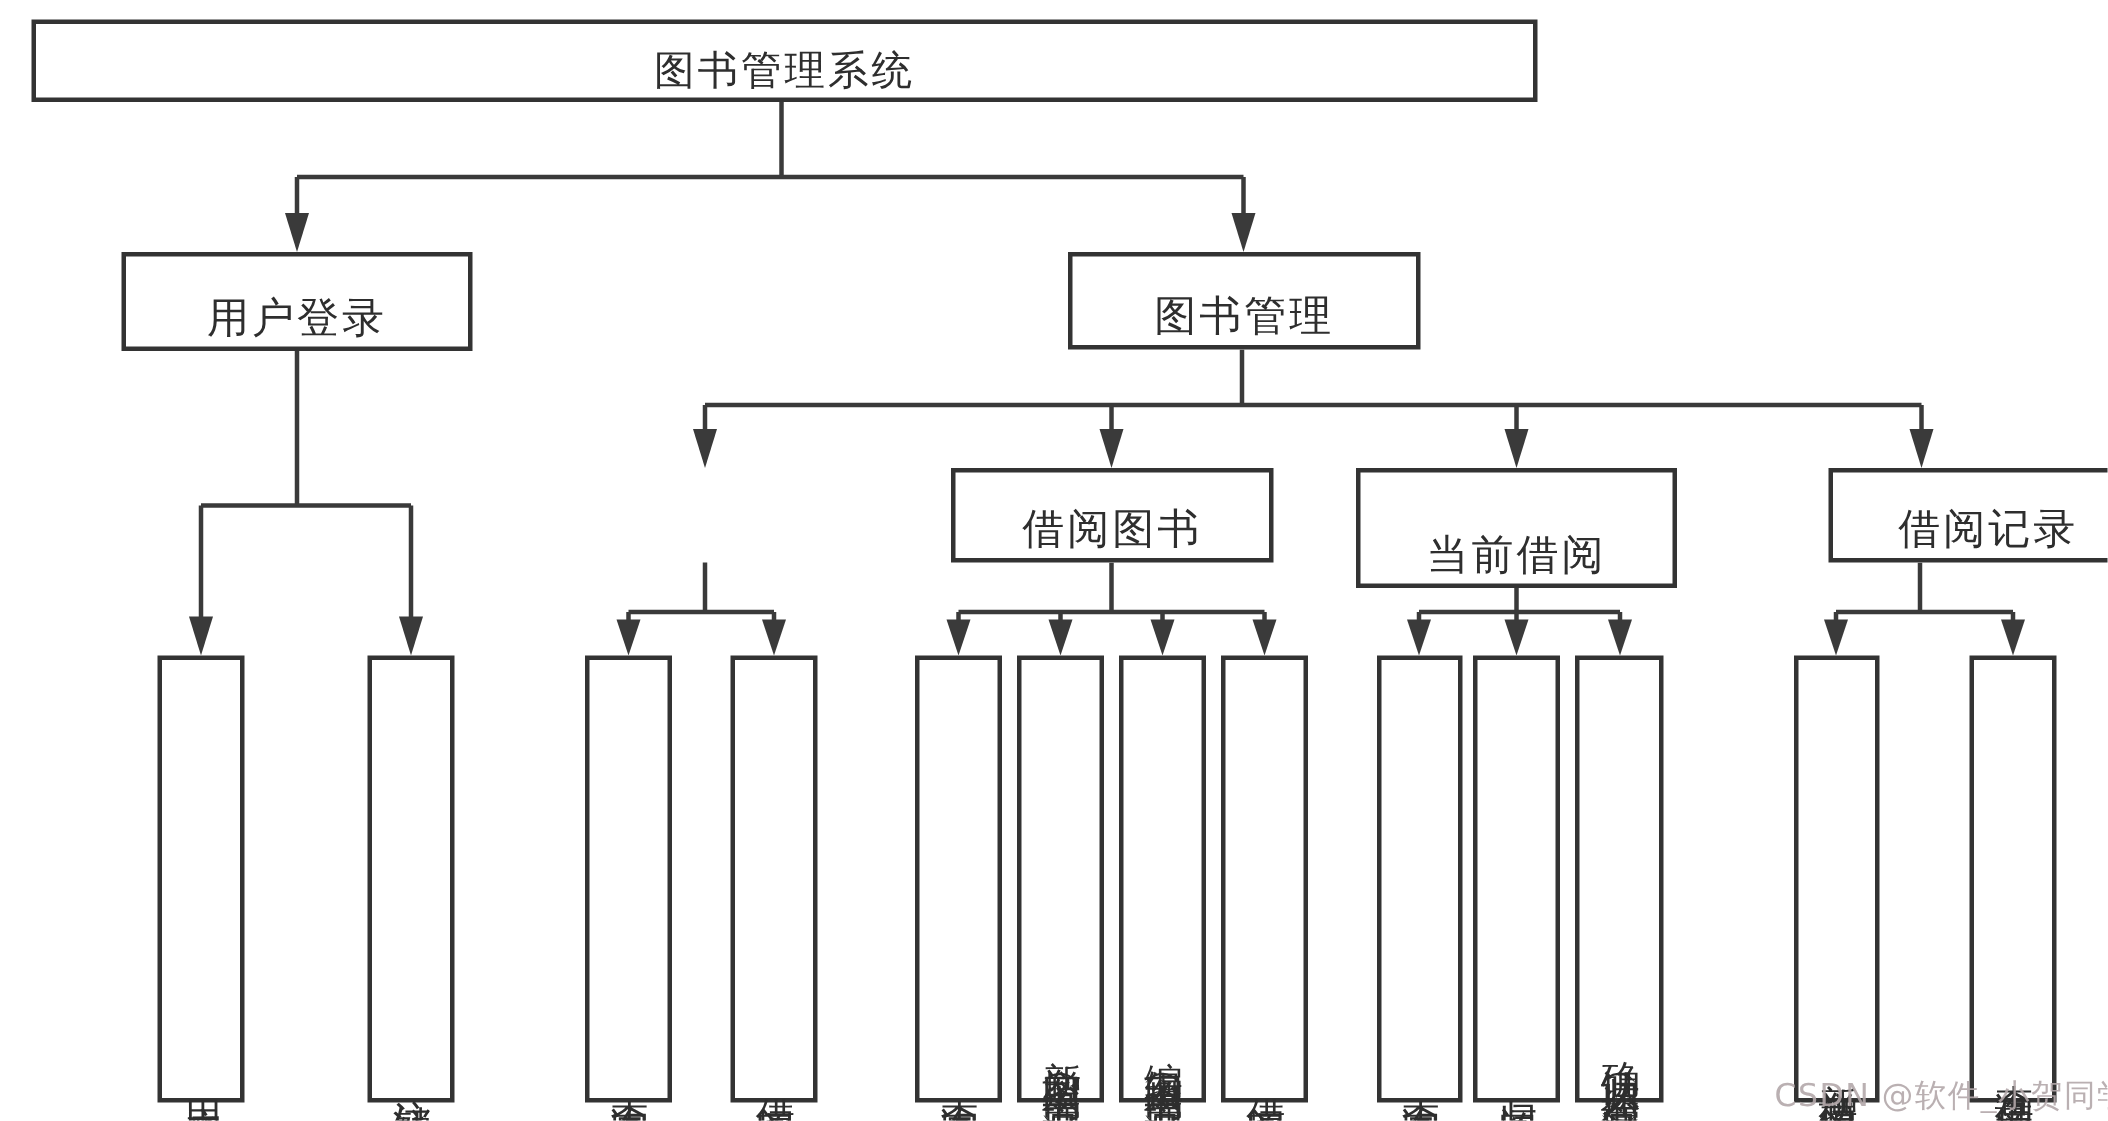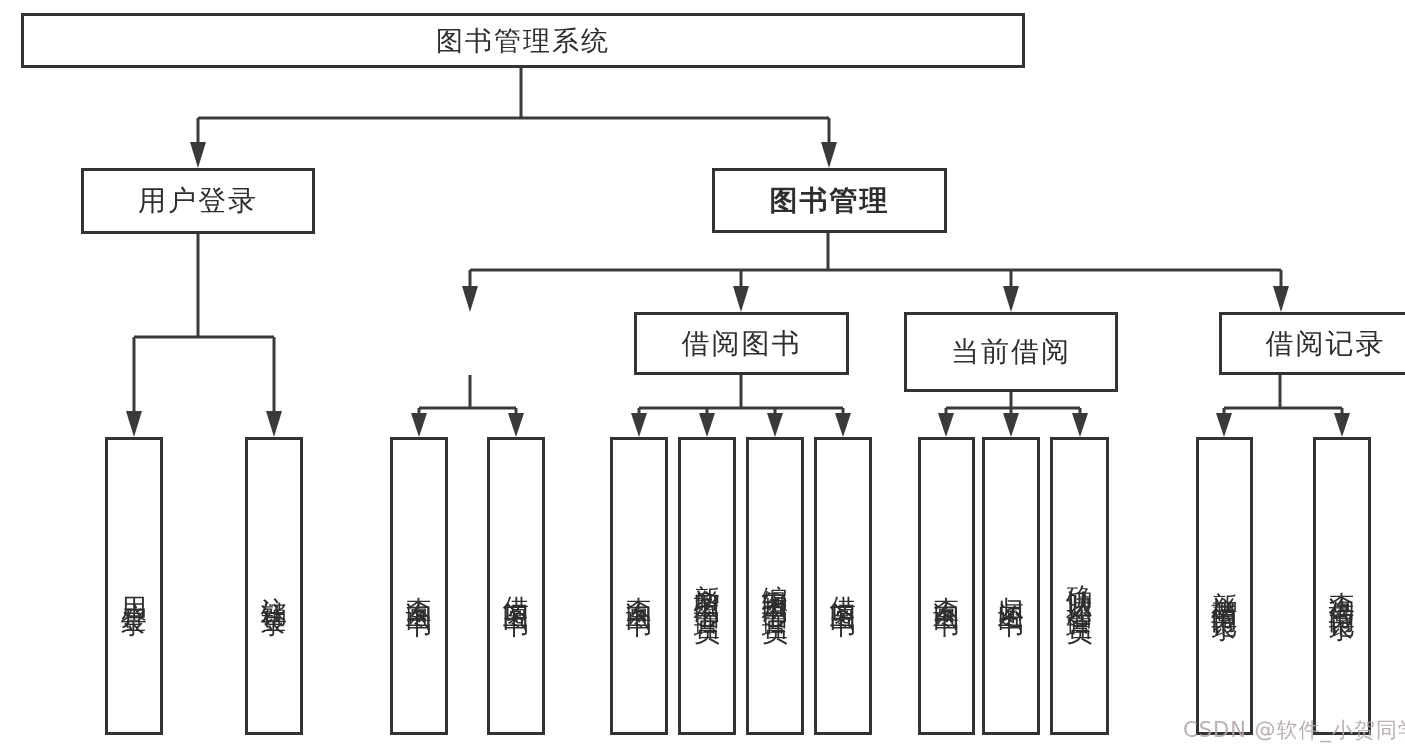--- a/index.html
+++ b/index.html
@@ -11,21 +11,21 @@
   }
   .canvas { position: absolute; inset: 0; }
   svg.connectors { position: absolute; left: 0; top: 0; z-index: 1; }
   svg.connectors path, svg.connectors line {
     stroke: #3a3a3a; stroke-width: 3; fill: none;
   }
   svg.connectors polygon { fill: #3a3a3a; stroke: none; }
   .node {
     position: absolute; box-sizing: border-box;
     background: #ffffff; border: 3px solid #333333;
-    display: flex; align-items: center; justify-content: center;
+    display: flex; align-items: flex-end; justify-content: center;
     z-index: 2;
   }
   .node-h { font-size: 28px; letter-spacing: 2px; }
   .node-h.root { font-size: 27px; }
   .node-v span.vtext {
     writing-mode: vertical-rl; text-orientation: mixed;
     font-size: 26px; letter-spacing: 5px; line-height: 1.1;
     white-space: nowrap;
   }
   .watermark {
@@ -101,21 +101,21 @@
       <polygon points="1334,413 1350,413 1342,437"></polygon>
   </svg>
 
   <div class="node node-h root" style="left:21px; top:13px; width:1004px; height:55px;">
     <span>图书管理系统</span>
   </div>
 
   <div class="node node-h" style="left:81px; top:168px; width:234px; height:66px;">
     <span>用户登录</span>
   </div>
-  <div class="node node-h" style="left:712px; top:168px; width:235px; height:65px;font-weight:bold;">
+  <div class="node node-h" style="left:712px; top:168px; width:235px; height:65px;">
     <span>图书管理</span>
   </div>
 
   <div class="node node-h" style="left:634px; top:312px; width:215px; height:63px;">
     <span>借阅图书</span>
   </div>
   <div class="node node-h" style="left:904px; top:312px; width:214px; height:80px;">
     <span>当前借阅</span>
   </div>
   <div class="node node-h" style="left:1174px; top:312px; width:213px; height:63px;margin-left:45px;">

